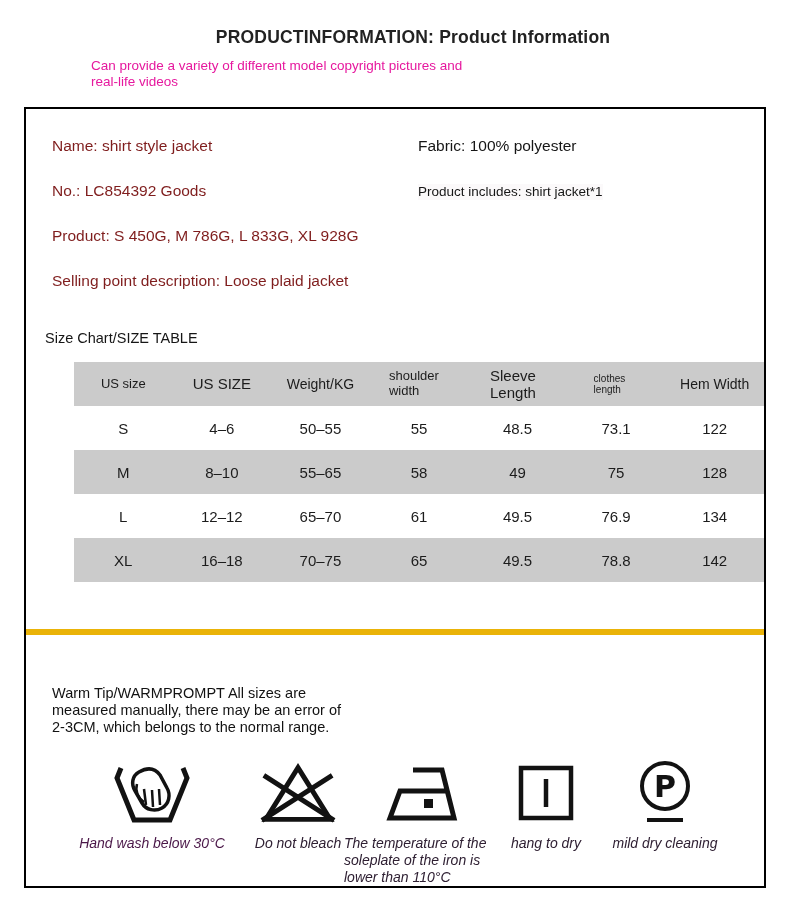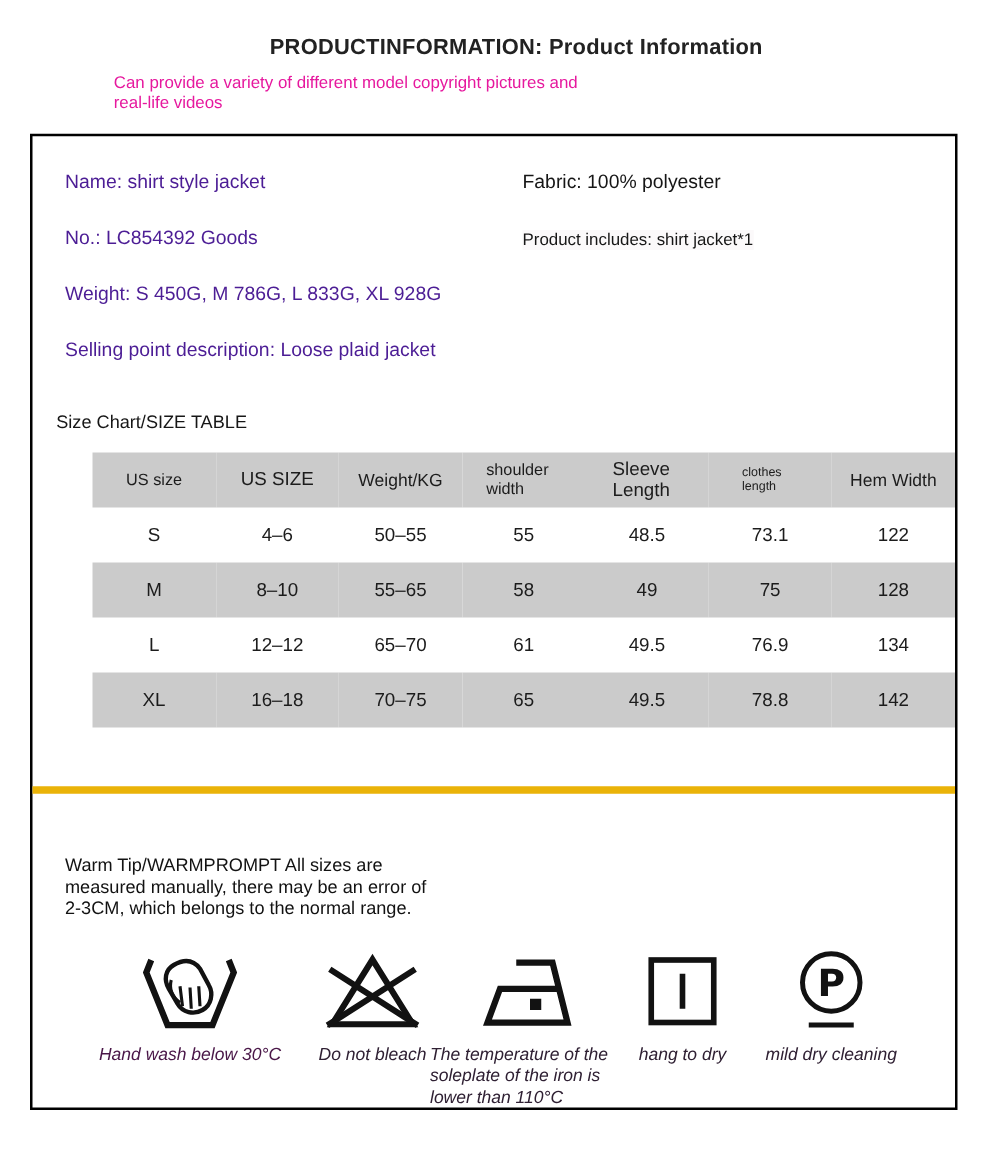--- a/index.html
+++ b/index.html
@@ -39,21 +39,21 @@
     border: 2px solid #000000;
     background: #ffffff;
     display: flex;
     flex-direction: column;
   }
   .info-section {
     height: 532px;
     padding: 28px 0 0 26px;
   }
   .info-row { display: flex; margin-bottom: 27px; }
-  .info-left { width: 366px; font-size: 15.5px; color: #4c1d95; }
+  .info-left { width: 366px; font-size: 15.5px; color: #7f1d1d; }
   .info-right { font-size: 15.5px; color: #161616; }
   .info-right.small { font-size: 13.5px; margin-top: 2px; background: #fbf9fa; }
   .size-chart-title {
     margin: 40px 0 0 -7px;
     padding-left: 26px;
     margin-left: -33px;
     font-size: 14.5px;
     color: #161616;
   }
   .size-table {
@@ -129,21 +129,21 @@
     <div class="info-section">
       <div class="info-row">
         <div class="info-left">Name: shirt style jacket</div>
         <div class="info-right">Fabric: 100% polyester</div>
       </div>
       <div class="info-row">
         <div class="info-left">No.: LC854392 Goods</div>
         <div class="info-right small">Product includes: shirt jacket*1</div>
       </div>
       <div class="info-row">
-        <div class="info-left" style="width:auto">Weight: S 450G, M 786G, L 833G, XL 928G</div>
+        <div class="info-left" style="width:auto">Product: S 450G, M 786G, L 833G, XL 928G</div>
       </div>
       <div class="info-row">
         <div class="info-left" style="width:auto">Selling point description: Loose plaid jacket</div>
       </div>
 
       <div class="size-chart-title">Size Chart/SIZE TABLE</div>
 
       <table class="size-table">
         <thead>
           <tr>

